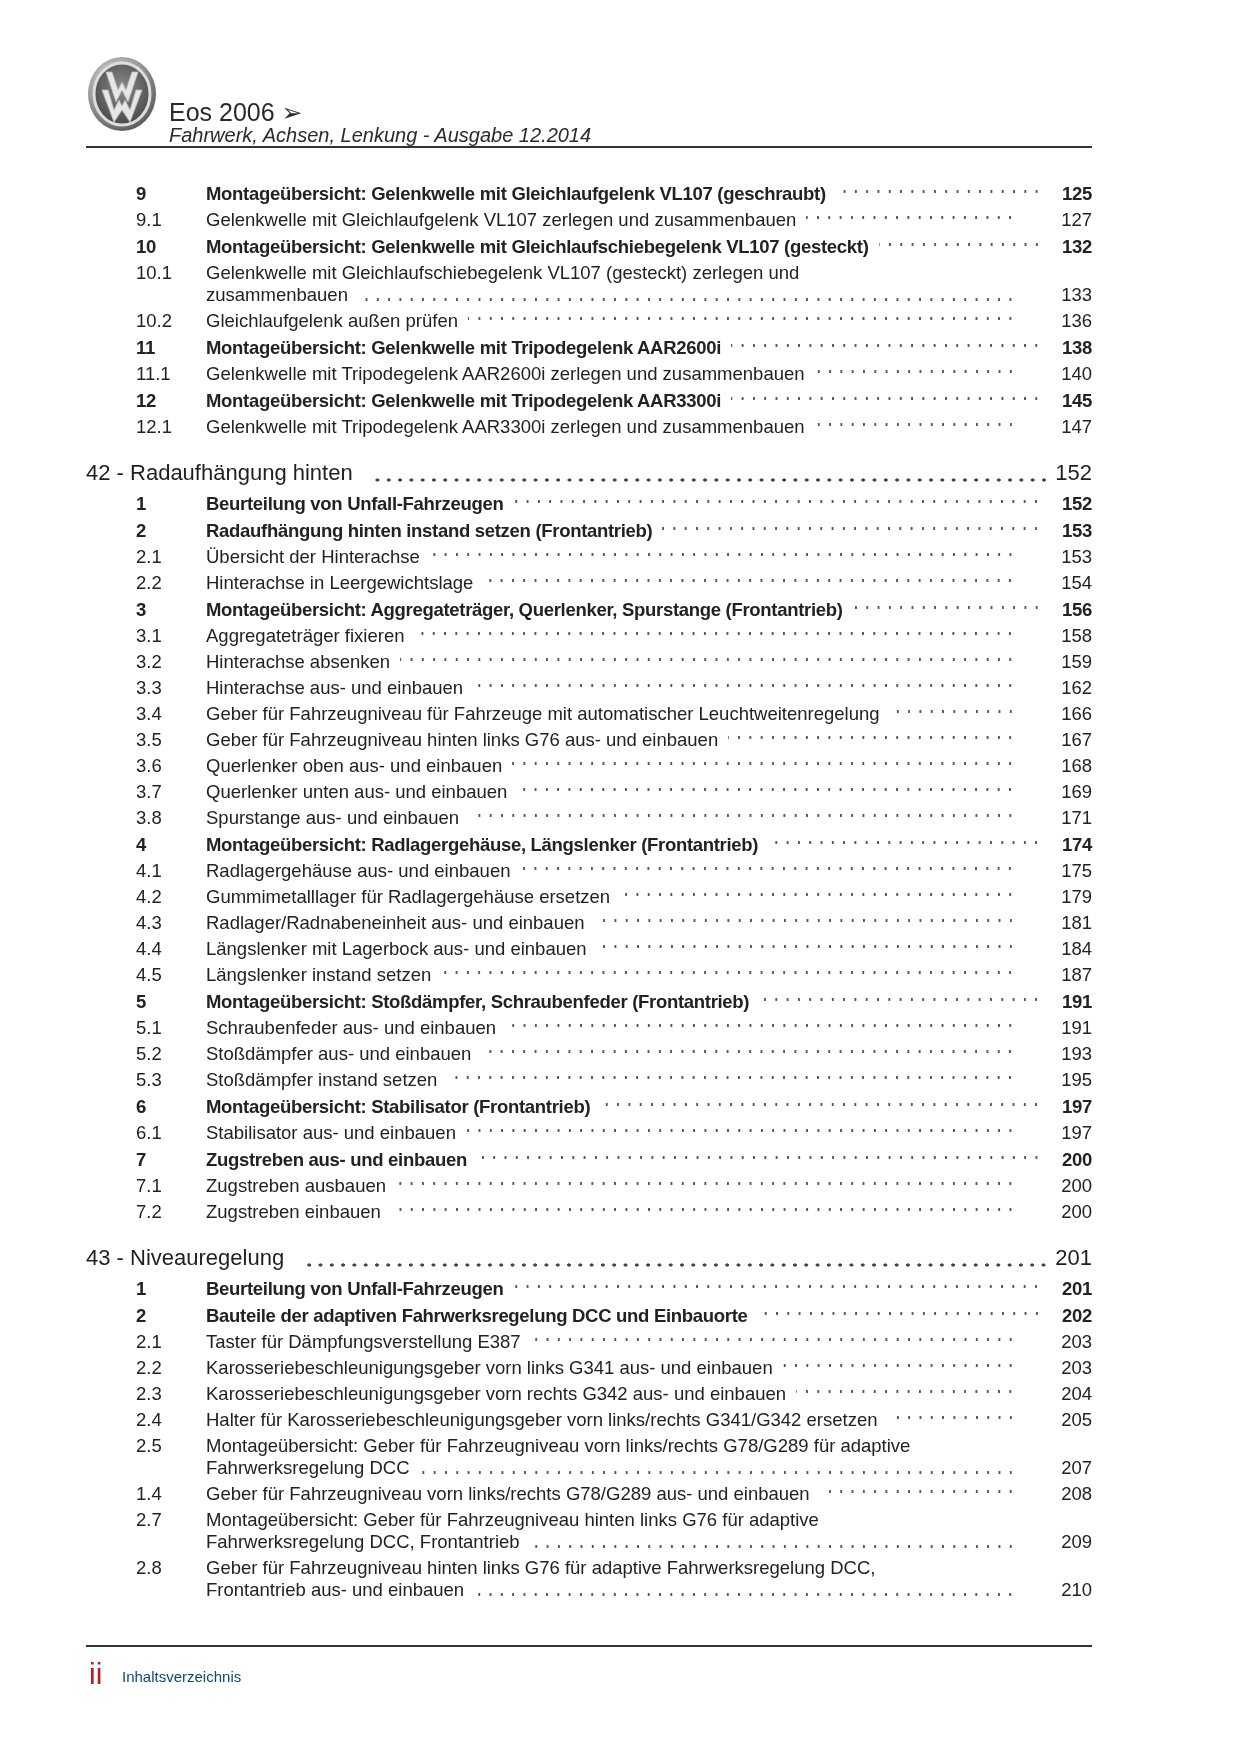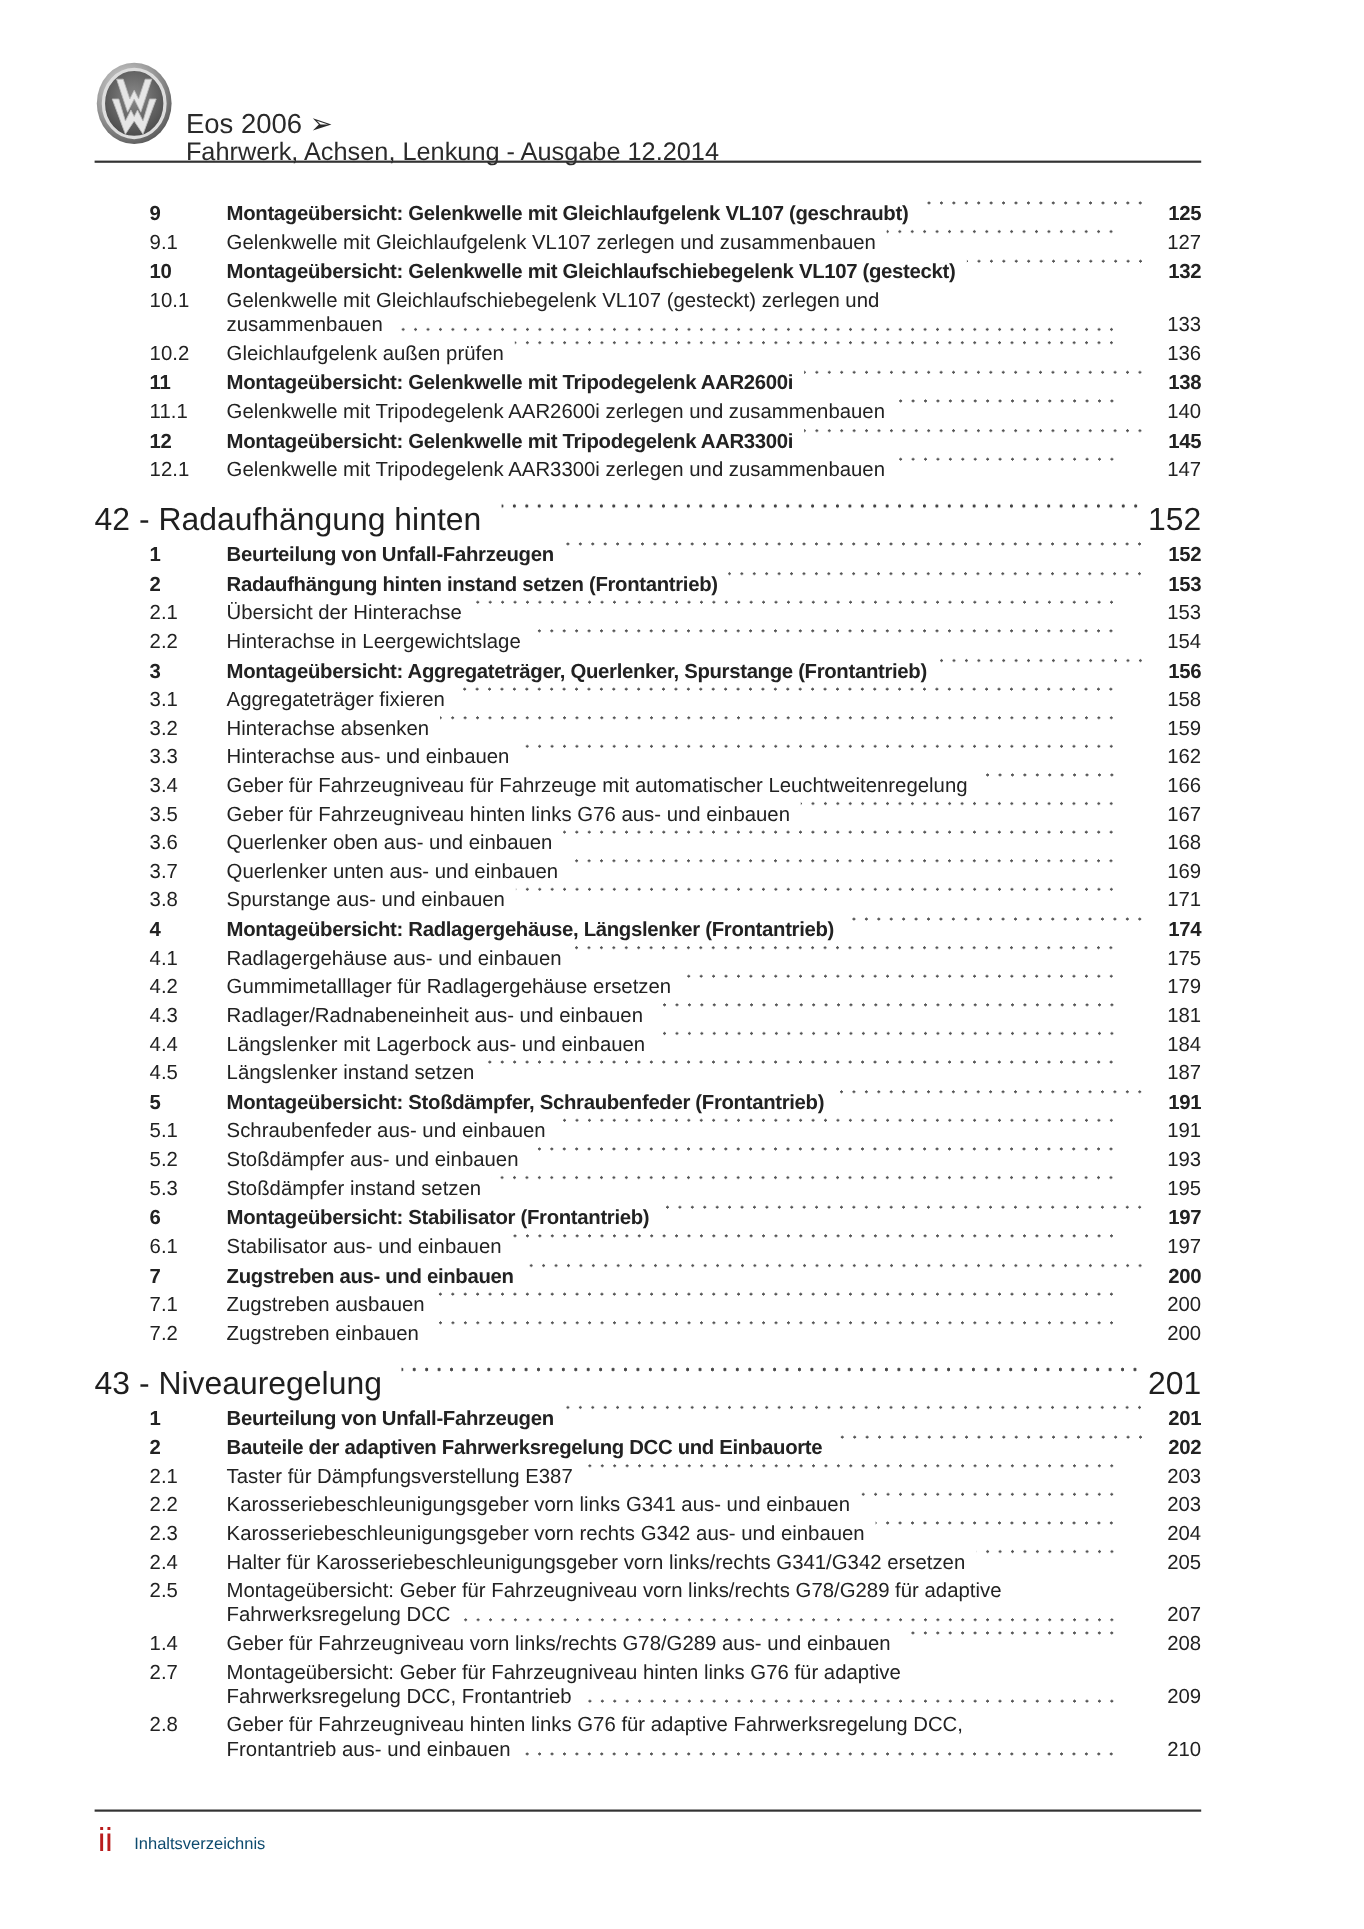--- a/index.html
+++ b/index.html
@@ -3,44 +3,44 @@
 <meta charset="utf-8">
 <style>
   html, body { margin: 0; padding: 0; background: #ffffff; }
   body {
     width: 1240px; height: 1754px; position: relative; overflow: hidden;
     font-family: "Liberation Sans", sans-serif; color: #1f1f1f;
   }
   .header { position: absolute; left: 86px; top: 52px; width: 1006px; height: 96px; }
   .logo { position: absolute; left: 0; top: 0; width: 72px; height: 80px; }
   .hdr-line1 { position: absolute; left: 83px; top: 46px; font-size: 25px; color: #2a2a2a; white-space: nowrap; }
-  .hdr-line2 { position: absolute; left: 83px; top: 72px; font-size: 23px; color: #2a2a2a; white-space: nowrap; }
+  .hdr-line2 { position: absolute; left: 83px; top: 72px; font-size: 20px; color: #2a2a2a; white-space: nowrap; font-style: italic; }
   .hdr-rule { position: absolute; left: 0; top: 94px; width: 1006px; height: 2px; background: #333; }
 
   .toc { position: absolute; left: 86px; top: 178px; width: 1006px; }
   .entry { position: relative; display: flex; align-items: baseline; font-size: 18.5px; line-height: 22px; color: #222; }
   .entry .num { position: absolute; left: 50px; width: 70px; }
-  .entry .title-wrap { margin-left: 120px; flex: 1; display: flex; align-items: flex-start; }
+  .entry .title-wrap { margin-left: 120px; flex: 1; display: flex; align-items: center; }
   .entry .title { white-space: nowrap; }
   .entry .leader {
     flex: 1; margin: 0 10px 5px 10px; height: 3px;
     background-image: radial-gradient(circle, #555 1.1px, transparent 1.3px);
     background-size: 11.3px 3px; background-repeat: repeat-x; background-position: right center;
   }
   .entry .page { width: 40px; text-align: right; }
   .entry.lvl1 { font-weight: bold; font-stretch: condensed; letter-spacing: -0.3px; margin-top: 5px; }
   .entry.lvl1 .title, .entry.lvl1 .num, .entry.lvl1 .page { font-weight: bold; }
   .entry.lvl2 { margin-top: 4px; gap: 26px; }
   .entry.multi .title-wrap { flex-direction: column; align-items: stretch; }
   .entry.multi .line1 { white-space: nowrap; }
   .entry.multi .line2row { display: flex; align-items: flex-end; }
   .entry.multi .line2 { white-space: nowrap; text-align: right; }
   .entry.multi .page { align-self: flex-end; }
 
-  .chapter { display: flex; align-items: flex-start; font-size: 29px; line-height: 30px; color: #1f1f1f; margin-top: 20px; margin-bottom: 2px; }
+  .chapter { display: flex; align-items: flex-end; font-size: 22px; line-height: 30px; color: #1f1f1f; margin-top: 20px; margin-bottom: 2px; }
   .chapter .chap-title { white-space: nowrap; }
   .chapter .leader {
     flex: 1; margin: 0 6px 6px 18px; height: 4px;
     background-image: radial-gradient(circle, #444 1.5px, transparent 1.7px);
     background-size: 11.3px 4px; background-repeat: repeat-x; background-position: right center;
   }
   .chapter .page { text-align: right; }
 
   .footer-rule { position: absolute; left: 86px; top: 1645px; width: 1006px; height: 2px; background: #333; }
   .footer-page { position: absolute; left: 89px; top: 1657px; font-size: 30px; color: #b91c1c; }

